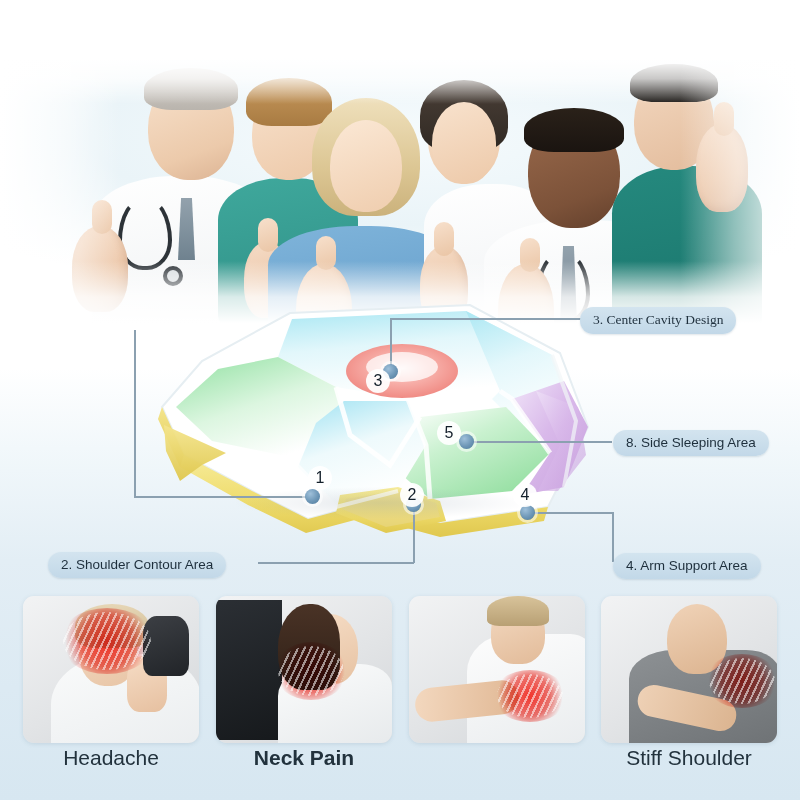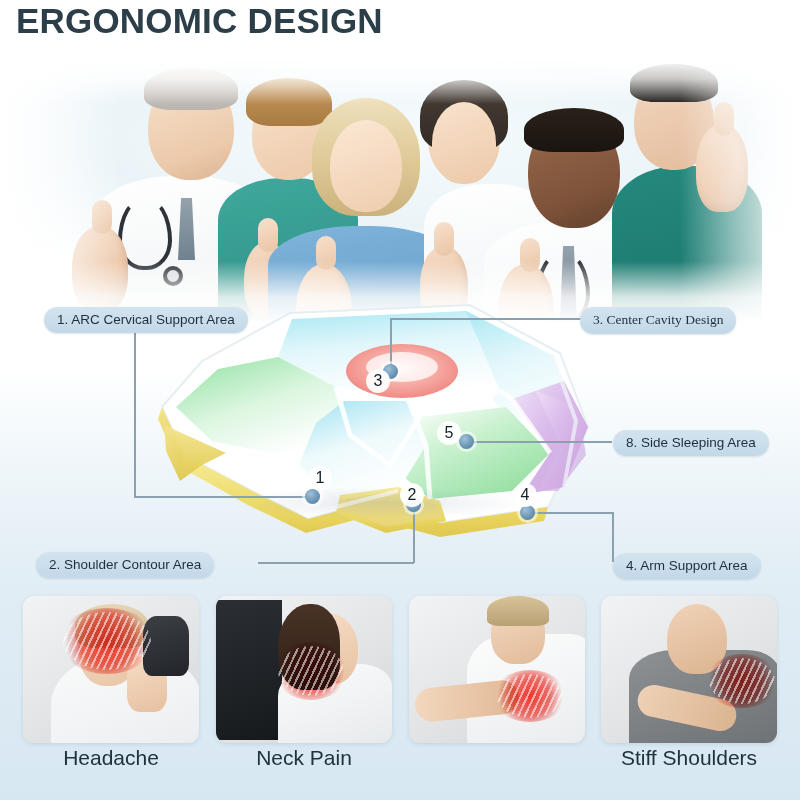--- a/index.html
+++ b/index.html
@@ -158,21 +158,20 @@
       rgba(255,255,255,.55) 0 2px, rgba(255,255,255,0) 2px 6px);
     border-radius: 50%;
   }
   .torso { position: absolute; }
 </style>
 </head>
 <body>
 
 <div id="page">
 
-  <div class="title">ERGONOMIC DESIGN</div>
 
   <div class="doctors">
     <div class="doc-bg"></div>
 
     <div class="person">
       <div class="coat" style="left:92px;top:118px;width:180px;height:160px;
            background:linear-gradient(170deg,#ffffff 0%,#f3f5f6 70%,#e6eaec 100%);"></div>
       <div class="head" style="left:148px;top:18px;width:86px;height:104px;
            background:linear-gradient(160deg,#f8e2cd 0%,#eccaab 70%,#dcb393 100%);"></div>
       <div class="hair" style="left:144px;top:10px;width:94px;height:42px;
@@ -344,23 +343,22 @@
   <div class="lead lead-h" style="left:258px;top:562px;width:156px;"></div>
 
   <div class="lead lead-v" style="left:390px;top:318px;height:60px;"></div>
   <div class="lead lead-h" style="left:390px;top:318px;width:207px;"></div>
 
   <div class="lead lead-h" style="left:533px;top:512px;width:80px;"></div>
   <div class="lead lead-v" style="left:612px;top:512px;height:50px;"></div>
 
   <div class="lead lead-h" style="left:470px;top:441px;width:142px;"></div>
 
-  <div class="pill" style="left:44px;top:307px;">1. ARC Cervical Support Area</div>
-
-  <div class="pill" style="left:36px;top:552px;">2. Shoulder Contour Area</div>
+
+  <div class="pill" style="left:48px;top:552px;">2. Shoulder Contour Area</div>
 
   <div class="pill" style="left:580px;top:307px;font-family:Liberation Serif, serif;">3. Center Cavity Design</div>
 
   <div class="pill" style="left:613px;top:553px;">4. Arm Support Area</div>
 
   <div class="pill" style="left:613px;top:430px;">8. Side Sleeping Area</div>
 
   <div class="dot" style="left:305px;top:489px;"></div>
   <div class="num" style="left:308px;top:466px;">1</div>
 
@@ -407,21 +405,21 @@
            border-radius:40% 28% 0 0;"></div>
       <div class="torso" style="left:88px;top:18px;width:54px;height:70px;
            background:linear-gradient(160deg,#f6ddc6 0%,#e6c2a2 100%);
            border-radius:50% 50% 44% 44%;"></div>
       <div class="torso" style="left:62px;top:8px;width:62px;height:86px;
            background:linear-gradient(180deg,#4a3326 0%,#2e1f16 100%);
            border-radius:50% 44% 30% 40%;"></div>
       <div class="pain" style="left:58px;top:46px;width:74px;height:58px;"></div>
       <div class="pain-streak" style="left:62px;top:50px;width:66px;height:50px;"></div>
     </div>
-    <div class="card-label" style="left:216px;">Neck Pain</div>
+    <div class="card-label" style="left:216px;font-weight:bold;">Neck Pain</div>
 
     <div class="card" style="left:409px;">
       <div class="torso" style="left:58px;top:38px;width:126px;height:112px;
            background:linear-gradient(160deg,#fdfdfd 0%,#e9ecee 100%);
            border-radius:34% 18% 0 0;"></div>
       <div class="torso" style="left:82px;top:6px;width:54px;height:62px;
            background:linear-gradient(160deg,#f4dac2 0%,#e2bb99 100%);
            border-radius:48% 48% 42% 42%;"></div>
       <div class="torso" style="left:78px;top:0px;width:62px;height:30px;
            background:linear-gradient(180deg,#d8c39a 0%,#b8a074 100%);
@@ -439,16 +437,16 @@
            border-radius:30% 22% 0 0;"></div>
       <div class="torso" style="left:66px;top:8px;width:60px;height:70px;
            background:linear-gradient(160deg,#f0d3b8 0%,#dcb490 100%);
            border-radius:50% 50% 44% 44%;"></div>
       <div class="torso" style="left:36px;top:96px;width:100px;height:32px;
            background:linear-gradient(100deg,#eed1b6 0%,#dbb490 100%);
            border-radius:18px;transform:rotate(12deg);"></div>
       <div class="pain" style="left:104px;top:58px;width:74px;height:54px;"></div>
       <div class="pain-streak" style="left:108px;top:62px;width:66px;height:46px;"></div>
     </div>
-    <div class="card-label" style="left:601px;">Stiff Shoulders</div>
+    <div class="card-label" style="left:601px;">Stiff Shoulder</div>
   </div>
 
 </div>
 
 </body></html>

